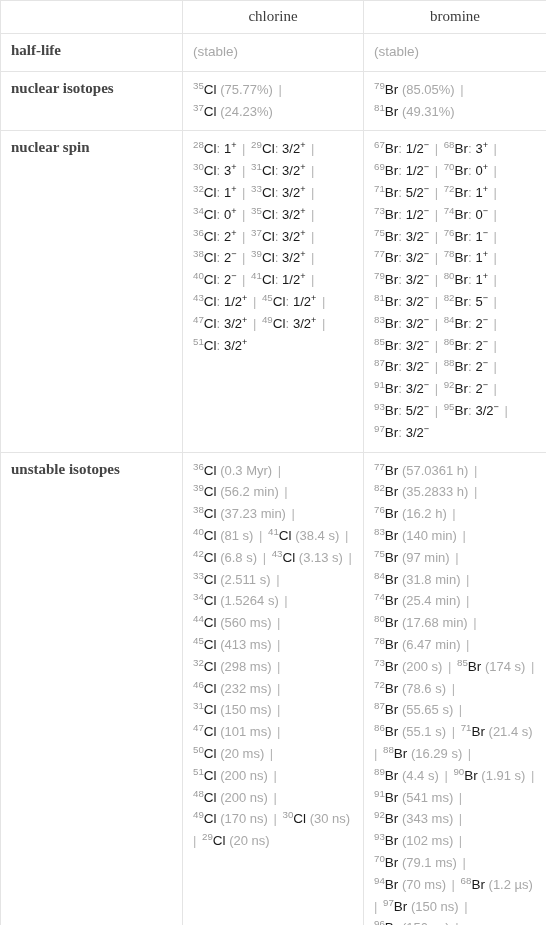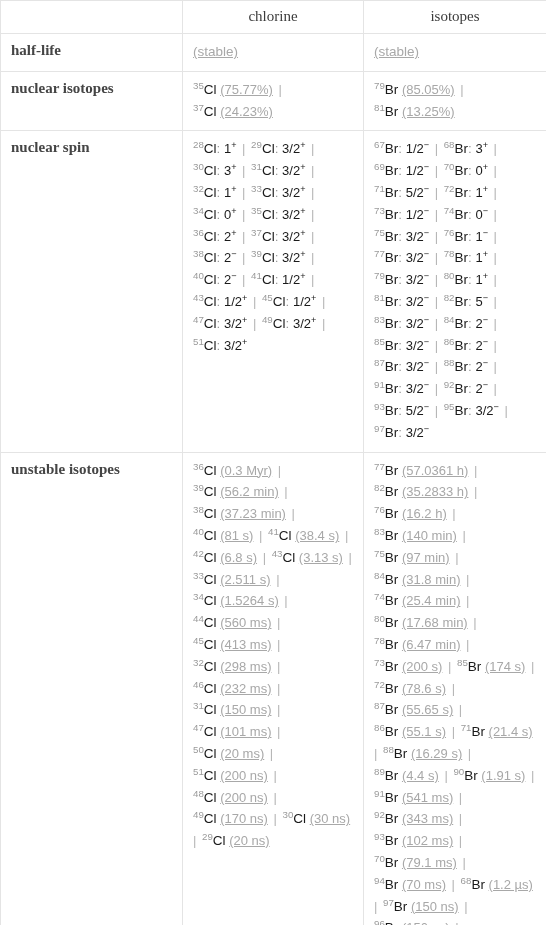--- a/index.html
+++ b/index.html
@@ -56,21 +56,21 @@
     white-space: normal;
     font-weight: bold;
   }
   td.val {
     font-size: 13.5px;
     color: #1a1a1a;
     font-family: "Liberation Sans", "DejaVu Sans", sans-serif;
     line-height: 1.62;
   }
   
-  .dim { color: #a8a8a8; text-decoration: underline; }
+  .dim { color: #a8a8a8; }
   .sep { color: #b5b5b5; padding: 0 2px; }
   .nuc { color: #9a9a9a; font-size: 13.5px; }
   .nuc sup { font-size: 0.72em; }
   .el { color: #1a1a1a; }
   .spin { color: #1a1a1a; font-weight: normal; }
   sup { font-size: 0.7em; vertical-align: super; line-height: 0; }
   .isolist { word-spacing: 0px; }
   .isolist .tok { white-space: nowrap; }
   td.val.small { font-size: 13px; line-height: 1.6; margin-top: 34px; }
 </style>
@@ -81,33 +81,33 @@
   <table class="props">
     <colgroup>
       <col class="c-label">
         <col class="c-cl">
         <col class="c-br">
     </colgroup>
     <thead>
       <tr>
         <th class="hdr blank"></th>
         <th class="hdr">chlorine</th>
-        <th class="hdr">isotopes</th>
+        <th class="hdr">bromine</th>
       </tr>
     </thead>
     <tbody id="tbody">
         <tr>
           <td class="rowlabel">half-life</td>
           <td class="val"><span class="dim">(stable)</span></td>
           <td class="val"><span class="dim">(stable)</span></td>
         </tr>
         <tr>
           <td class="rowlabel">nuclear isotopes</td>
           <td class="val isolist small"><span class="tok"><span class="nuc"><sup>35</sup><span class="el">Cl</span></span> <span class="dim">(75.77%)</span></span><span class="sep"> | </span><span class="tok"><span class="nuc"><sup>37</sup><span class="el">Cl</span></span> <span class="dim">(24.23%)</span></span></td>
-          <td class="val isolist small"><span class="tok"><span class="nuc"><sup>79</sup><span class="el">Br</span></span> <span class="dim">(85.05%)</span></span><span class="sep"> | </span><span class="tok"><span class="nuc"><sup>81</sup><span class="el">Br</span></span> <span class="dim">(13.25%)</span></span></td>
+          <td class="val isolist small"><span class="tok"><span class="nuc"><sup>79</sup><span class="el">Br</span></span> <span class="dim">(85.05%)</span></span><span class="sep"> | </span><span class="tok"><span class="nuc"><sup>81</sup><span class="el">Br</span></span> <span class="dim">(49.31%)</span></span></td>
         </tr>
         <tr>
           <td class="rowlabel">nuclear spin</td>
           <td class="val isolist small"><span class="tok"><span class="nuc"><sup>28</sup><span class="el">Cl</span></span><span class="nuc">:</span> <span class="spin">1<sup>+</sup></span></span><span class="sep"> | </span><span class="tok"><span class="nuc"><sup>29</sup><span class="el">Cl</span></span><span class="nuc">:</span> <span class="spin">3/2<sup>+</sup></span></span><span class="sep"> | </span><span class="tok"><span class="nuc"><sup>30</sup><span class="el">Cl</span></span><span class="nuc">:</span> <span class="spin">3<sup>+</sup></span></span><span class="sep"> | </span><span class="tok"><span class="nuc"><sup>31</sup><span class="el">Cl</span></span><span class="nuc">:</span> <span class="spin">3/2<sup>+</sup></span></span><span class="sep"> | </span><span class="tok"><span class="nuc"><sup>32</sup><span class="el">Cl</span></span><span class="nuc">:</span> <span class="spin">1<sup>+</sup></span></span><span class="sep"> | </span><span class="tok"><span class="nuc"><sup>33</sup><span class="el">Cl</span></span><span class="nuc">:</span> <span class="spin">3/2<sup>+</sup></span></span><span class="sep"> | </span><span class="tok"><span class="nuc"><sup>34</sup><span class="el">Cl</span></span><span class="nuc">:</span> <span class="spin">0<sup>+</sup></span></span><span class="sep"> | </span><span class="tok"><span class="nuc"><sup>35</sup><span class="el">Cl</span></span><span class="nuc">:</span> <span class="spin">3/2<sup>+</sup></span></span><span class="sep"> | </span><span class="tok"><span class="nuc"><sup>36</sup><span class="el">Cl</span></span><span class="nuc">:</span> <span class="spin">2<sup>+</sup></span></span><span class="sep"> | </span><span class="tok"><span class="nuc"><sup>37</sup><span class="el">Cl</span></span><span class="nuc">:</span> <span class="spin">3/2<sup>+</sup></span></span><span class="sep"> | </span><span class="tok"><span class="nuc"><sup>38</sup><span class="el">Cl</span></span><span class="nuc">:</span> <span class="spin">2<sup>−</sup></span></span><span class="sep"> | </span><span class="tok"><span class="nuc"><sup>39</sup><span class="el">Cl</span></span><span class="nuc">:</span> <span class="spin">3/2<sup>+</sup></span></span><span class="sep"> | </span><span class="tok"><span class="nuc"><sup>40</sup><span class="el">Cl</span></span><span class="nuc">:</span> <span class="spin">2<sup>−</sup></span></span><span class="sep"> | </span><span class="tok"><span class="nuc"><sup>41</sup><span class="el">Cl</span></span><span class="nuc">:</span> <span class="spin">1/2<sup>+</sup></span></span><span class="sep"> | </span><span class="tok"><span class="nuc"><sup>43</sup><span class="el">Cl</span></span><span class="nuc">:</span> <span class="spin">1/2<sup>+</sup></span></span><span class="sep"> | </span><span class="tok"><span class="nuc"><sup>45</sup><span class="el">Cl</span></span><span class="nuc">:</span> <span class="spin">1/2<sup>+</sup></span></span><span class="sep"> | </span><span class="tok"><span class="nuc"><sup>47</sup><span class="el">Cl</span></span><span class="nuc">:</span> <span class="spin">3/2<sup>+</sup></span></span><span class="sep"> | </span><span class="tok"><span class="nuc"><sup>49</sup><span class="el">Cl</span></span><span class="nuc">:</span> <span class="spin">3/2<sup>+</sup></span></span><span class="sep"> | </span><span class="tok"><span class="nuc"><sup>51</sup><span class="el">Cl</span></span><span class="nuc">:</span> <span class="spin">3/2<sup>+</sup></span></span></td>
           <td class="val isolist small"><span class="tok"><span class="nuc"><sup>67</sup><span class="el">Br</span></span><span class="nuc">:</span> <span class="spin">1/2<sup>−</sup></span></span><span class="sep"> | </span><span class="tok"><span class="nuc"><sup>68</sup><span class="el">Br</span></span><span class="nuc">:</span> <span class="spin">3<sup>+</sup></span></span><span class="sep"> | </span><span class="tok"><span class="nuc"><sup>69</sup><span class="el">Br</span></span><span class="nuc">:</span> <span class="spin">1/2<sup>−</sup></span></span><span class="sep"> | </span><span class="tok"><span class="nuc"><sup>70</sup><span class="el">Br</span></span><span class="nuc">:</span> <span class="spin">0<sup>+</sup></span></span><span class="sep"> | </span><span class="tok"><span class="nuc"><sup>71</sup><span class="el">Br</span></span><span class="nuc">:</span> <span class="spin">5/2<sup>−</sup></span></span><span class="sep"> | </span><span class="tok"><span class="nuc"><sup>72</sup><span class="el">Br</span></span><span class="nuc">:</span> <span class="spin">1<sup>+</sup></span></span><span class="sep"> | </span><span class="tok"><span class="nuc"><sup>73</sup><span class="el">Br</span></span><span class="nuc">:</span> <span class="spin">1/2<sup>−</sup></span></span><span class="sep"> | </span><span class="tok"><span class="nuc"><sup>74</sup><span class="el">Br</span></span><span class="nuc">:</span> <span class="spin">0<sup>−</sup></span></span><span class="sep"> | </span><span class="tok"><span class="nuc"><sup>75</sup><span class="el">Br</span></span><span class="nuc">:</span> <span class="spin">3/2<sup>−</sup></span></span><span class="sep"> | </span><span class="tok"><span class="nuc"><sup>76</sup><span class="el">Br</span></span><span class="nuc">:</span> <span class="spin">1<sup>−</sup></span></span><span class="sep"> | </span><span class="tok"><span class="nuc"><sup>77</sup><span class="el">Br</span></span><span class="nuc">:</span> <span class="spin">3/2<sup>−</sup></span></span><span class="sep"> | </span><span class="tok"><span class="nuc"><sup>78</sup><span class="el">Br</span></span><span class="nuc">:</span> <span class="spin">1<sup>+</sup></span></span><span class="sep"> | </span><span class="tok"><span class="nuc"><sup>79</sup><span class="el">Br</span></span><span class="nuc">:</span> <span class="spin">3/2<sup>−</sup></span></span><span class="sep"> | </span><span class="tok"><span class="nuc"><sup>80</sup><span class="el">Br</span></span><span class="nuc">:</span> <span class="spin">1<sup>+</sup></span></span><span class="sep"> | </span><span class="tok"><span class="nuc"><sup>81</sup><span class="el">Br</span></span><span class="nuc">:</span> <span class="spin">3/2<sup>−</sup></span></span><span class="sep"> | </span><span class="tok"><span class="nuc"><sup>82</sup><span class="el">Br</span></span><span class="nuc">:</span> <span class="spin">5<sup>−</sup></span></span><span class="sep"> | </span><span class="tok"><span class="nuc"><sup>83</sup><span class="el">Br</span></span><span class="nuc">:</span> <span class="spin">3/2<sup>−</sup></span></span><span class="sep"> | </span><span class="tok"><span class="nuc"><sup>84</sup><span class="el">Br</span></span><span class="nuc">:</span> <span class="spin">2<sup>−</sup></span></span><span class="sep"> | </span><span class="tok"><span class="nuc"><sup>85</sup><span class="el">Br</span></span><span class="nuc">:</span> <span class="spin">3/2<sup>−</sup></span></span><span class="sep"> | </span><span class="tok"><span class="nuc"><sup>86</sup><span class="el">Br</span></span><span class="nuc">:</span> <span class="spin">2<sup>−</sup></span></span><span class="sep"> | </span><span class="tok"><span class="nuc"><sup>87</sup><span class="el">Br</span></span><span class="nuc">:</span> <span class="spin">3/2<sup>−</sup></span></span><span class="sep"> | </span><span class="tok"><span class="nuc"><sup>88</sup><span class="el">Br</span></span><span class="nuc">:</span> <span class="spin">2<sup>−</sup></span></span><span class="sep"> | </span><span class="tok"><span class="nuc"><sup>91</sup><span class="el">Br</span></span><span class="nuc">:</span> <span class="spin">3/2<sup>−</sup></span></span><span class="sep"> | </span><span class="tok"><span class="nuc"><sup>92</sup><span class="el">Br</span></span><span class="nuc">:</span> <span class="spin">2<sup>−</sup></span></span><span class="sep"> | </span><span class="tok"><span class="nuc"><sup>93</sup><span class="el">Br</span></span><span class="nuc">:</span> <span class="spin">5/2<sup>−</sup></span></span><span class="sep"> | </span><span class="tok"><span class="nuc"><sup>95</sup><span class="el">Br</span></span><span class="nuc">:</span> <span class="spin">3/2<sup>−</sup></span></span><span class="sep"> | </span><span class="tok"><span class="nuc"><sup>97</sup><span class="el">Br</span></span><span class="nuc">:</span> <span class="spin">3/2<sup>−</sup></span></span></td>
         </tr>
         <tr>
           <td class="rowlabel">unstable isotopes</td>
           <td class="val isolist small"><span class="tok"><span class="nuc"><sup>36</sup><span class="el">Cl</span></span> <span class="dim">(0.3 Myr)</span></span><span class="sep"> | </span><span class="tok"><span class="nuc"><sup>39</sup><span class="el">Cl</span></span> <span class="dim">(56.2 min)</span></span><span class="sep"> | </span><span class="tok"><span class="nuc"><sup>38</sup><span class="el">Cl</span></span> <span class="dim">(37.23 min)</span></span><span class="sep"> | </span><span class="tok"><span class="nuc"><sup>40</sup><span class="el">Cl</span></span> <span class="dim">(81 s)</span></span><span class="sep"> | </span><span class="tok"><span class="nuc"><sup>41</sup><span class="el">Cl</span></span> <span class="dim">(38.4 s)</span></span><span class="sep"> | </span><span class="tok"><span class="nuc"><sup>42</sup><span class="el">Cl</span></span> <span class="dim">(6.8 s)</span></span><span class="sep"> | </span><span class="tok"><span class="nuc"><sup>43</sup><span class="el">Cl</span></span> <span class="dim">(3.13 s)</span></span><span class="sep"> | </span><span class="tok"><span class="nuc"><sup>33</sup><span class="el">Cl</span></span> <span class="dim">(2.511 s)</span></span><span class="sep"> | </span><span class="tok"><span class="nuc"><sup>34</sup><span class="el">Cl</span></span> <span class="dim">(1.5264 s)</span></span><span class="sep"> | </span><span class="tok"><span class="nuc"><sup>44</sup><span class="el">Cl</span></span> <span class="dim">(560 ms)</span></span><span class="sep"> | </span><span class="tok"><span class="nuc"><sup>45</sup><span class="el">Cl</span></span> <span class="dim">(413 ms)</span></span><span class="sep"> | </span><span class="tok"><span class="nuc"><sup>32</sup><span class="el">Cl</span></span> <span class="dim">(298 ms)</span></span><span class="sep"> | </span><span class="tok"><span class="nuc"><sup>46</sup><span class="el">Cl</span></span> <span class="dim">(232 ms)</span></span><span class="sep"> | </span><span class="tok"><span class="nuc"><sup>31</sup><span class="el">Cl</span></span> <span class="dim">(150 ms)</span></span><span class="sep"> | </span><span class="tok"><span class="nuc"><sup>47</sup><span class="el">Cl</span></span> <span class="dim">(101 ms)</span></span><span class="sep"> | </span><span class="tok"><span class="nuc"><sup>50</sup><span class="el">Cl</span></span> <span class="dim">(20 ms)</span></span><span class="sep"> | </span><span class="tok"><span class="nuc"><sup>51</sup><span class="el">Cl</span></span> <span class="dim">(200 ns)</span></span><span class="sep"> | </span><span class="tok"><span class="nuc"><sup>48</sup><span class="el">Cl</span></span> <span class="dim">(200 ns)</span></span><span class="sep"> | </span><span class="tok"><span class="nuc"><sup>49</sup><span class="el">Cl</span></span> <span class="dim">(170 ns)</span></span><span class="sep"> | </span><span class="tok"><span class="nuc"><sup>30</sup><span class="el">Cl</span></span> <span class="dim">(30 ns)</span></span><span class="sep"> | </span><span class="tok"><span class="nuc"><sup>29</sup><span class="el">Cl</span></span> <span class="dim">(20 ns)</span></span></td>
           <td class="val isolist small"><span class="tok"><span class="nuc"><sup>77</sup><span class="el">Br</span></span> <span class="dim">(57.0361 h)</span></span><span class="sep"> | </span><span class="tok"><span class="nuc"><sup>82</sup><span class="el">Br</span></span> <span class="dim">(35.2833 h)</span></span><span class="sep"> | </span><span class="tok"><span class="nuc"><sup>76</sup><span class="el">Br</span></span> <span class="dim">(16.2 h)</span></span><span class="sep"> | </span><span class="tok"><span class="nuc"><sup>83</sup><span class="el">Br</span></span> <span class="dim">(140 min)</span></span><span class="sep"> | </span><span class="tok"><span class="nuc"><sup>75</sup><span class="el">Br</span></span> <span class="dim">(97 min)</span></span><span class="sep"> | </span><span class="tok"><span class="nuc"><sup>84</sup><span class="el">Br</span></span> <span class="dim">(31.8 min)</span></span><span class="sep"> | </span><span class="tok"><span class="nuc"><sup>74</sup><span class="el">Br</span></span> <span class="dim">(25.4 min)</span></span><span class="sep"> | </span><span class="tok"><span class="nuc"><sup>80</sup><span class="el">Br</span></span> <span class="dim">(17.68 min)</span></span><span class="sep"> | </span><span class="tok"><span class="nuc"><sup>78</sup><span class="el">Br</span></span> <span class="dim">(6.47 min)</span></span><span class="sep"> | </span><span class="tok"><span class="nuc"><sup>73</sup><span class="el">Br</span></span> <span class="dim">(200 s)</span></span><span class="sep"> | </span><span class="tok"><span class="nuc"><sup>85</sup><span class="el">Br</span></span> <span class="dim">(174 s)</span></span><span class="sep"> | </span><span class="tok"><span class="nuc"><sup>72</sup><span class="el">Br</span></span> <span class="dim">(78.6 s)</span></span><span class="sep"> | </span><span class="tok"><span class="nuc"><sup>87</sup><span class="el">Br</span></span> <span class="dim">(55.65 s)</span></span><span class="sep"> | </span><span class="tok"><span class="nuc"><sup>86</sup><span class="el">Br</span></span> <span class="dim">(55.1 s)</span></span><span class="sep"> | </span><span class="tok"><span class="nuc"><sup>71</sup><span class="el">Br</span></span> <span class="dim">(21.4 s)</span></span><span class="sep"> | </span><span class="tok"><span class="nuc"><sup>88</sup><span class="el">Br</span></span> <span class="dim">(16.29 s)</span></span><span class="sep"> | </span><span class="tok"><span class="nuc"><sup>89</sup><span class="el">Br</span></span> <span class="dim">(4.4 s)</span></span><span class="sep"> | </span><span class="tok"><span class="nuc"><sup>90</sup><span class="el">Br</span></span> <span class="dim">(1.91 s)</span></span><span class="sep"> | </span><span class="tok"><span class="nuc"><sup>91</sup><span class="el">Br</span></span> <span class="dim">(541 ms)</span></span><span class="sep"> | </span><span class="tok"><span class="nuc"><sup>92</sup><span class="el">Br</span></span> <span class="dim">(343 ms)</span></span><span class="sep"> | </span><span class="tok"><span class="nuc"><sup>93</sup><span class="el">Br</span></span> <span class="dim">(102 ms)</span></span><span class="sep"> | </span><span class="tok"><span class="nuc"><sup>70</sup><span class="el">Br</span></span> <span class="dim">(79.1 ms)</span></span><span class="sep"> | </span><span class="tok"><span class="nuc"><sup>94</sup><span class="el">Br</span></span> <span class="dim">(70 ms)</span></span><span class="sep"> | </span><span class="tok"><span class="nuc"><sup>68</sup><span class="el">Br</span></span> <span class="dim">(1.2 µs)</span></span><span class="sep"> | </span><span class="tok"><span class="nuc"><sup>97</sup><span class="el">Br</span></span> <span class="dim">(150 ns)</span></span><span class="sep"> | </span><span class="tok"><span class="nuc"><sup>96</sup><span class="el">Br</span></span> <span class="dim">(150 ns)</span></span><span class="sep"> | </span></td>

